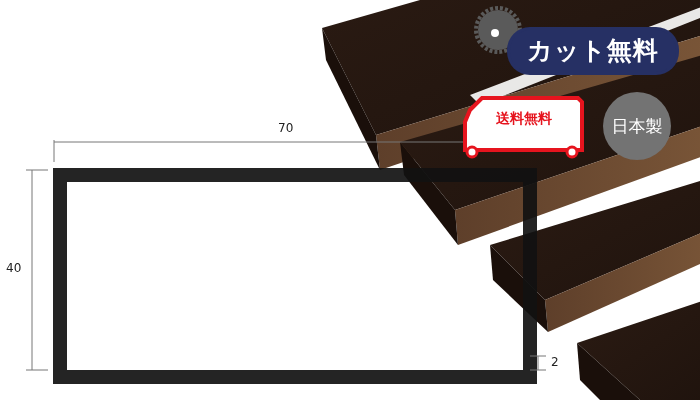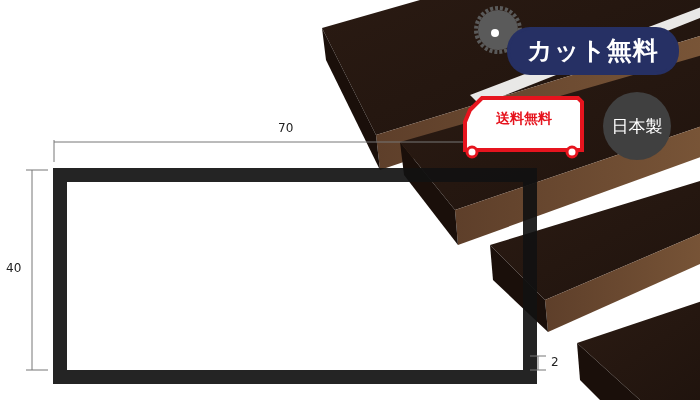--- a/index.html
+++ b/index.html
@@ -1,21 +1,21 @@
 <!DOCTYPE html>
 <html><head>
 <meta charset="utf-8">
 <style>
   html,body{margin:0;padding:0;background:#fff;}
   #stage{position:relative;width:700px;height:400px;overflow:hidden;background:#ffffff;font-family:"DejaVu Sans","Liberation Sans",sans-serif;}
   svg{position:absolute;left:0;top:0;}
   .dim-label{position:absolute;font-size:12px;color:#222;}
   .cut-text{position:absolute;left:510px;top:30px;width:166px;height:42px;background:#263064;border-radius:20px;color:#fff;font-weight:bold;font-size:25px;line-height:42px;text-align:center;letter-spacing:1px;box-shadow:0 0 0 3px #263064;}
   .ship-text{position:absolute;left:480px;top:110px;font-size:14px;font-weight:bold;color:#e6141e;letter-spacing:0px;margin-left:16px;}
-  .japan{position:absolute;left:603px;top:92px;width:68px;height:68px;border-radius:50%;background:#404040;color:#fff;font-size:17px;line-height:68px;text-align:center;}
+  .japan{position:absolute;left:603px;top:92px;width:68px;height:68px;border-radius:50%;background:#737373;color:#fff;font-size:17px;line-height:68px;text-align:center;}
 </style>
 </head>
 <body>
 
 <div id="stage">
   <svg width="700" height="400" viewBox="0 0 700 400">
     <defs>
       <linearGradient id="topFace" x1="0" y1="0" x2="1" y2="1">
         <stop offset="0" stop-color="#2b1b13"></stop>
         <stop offset="1" stop-color="#1f130d"></stop>

